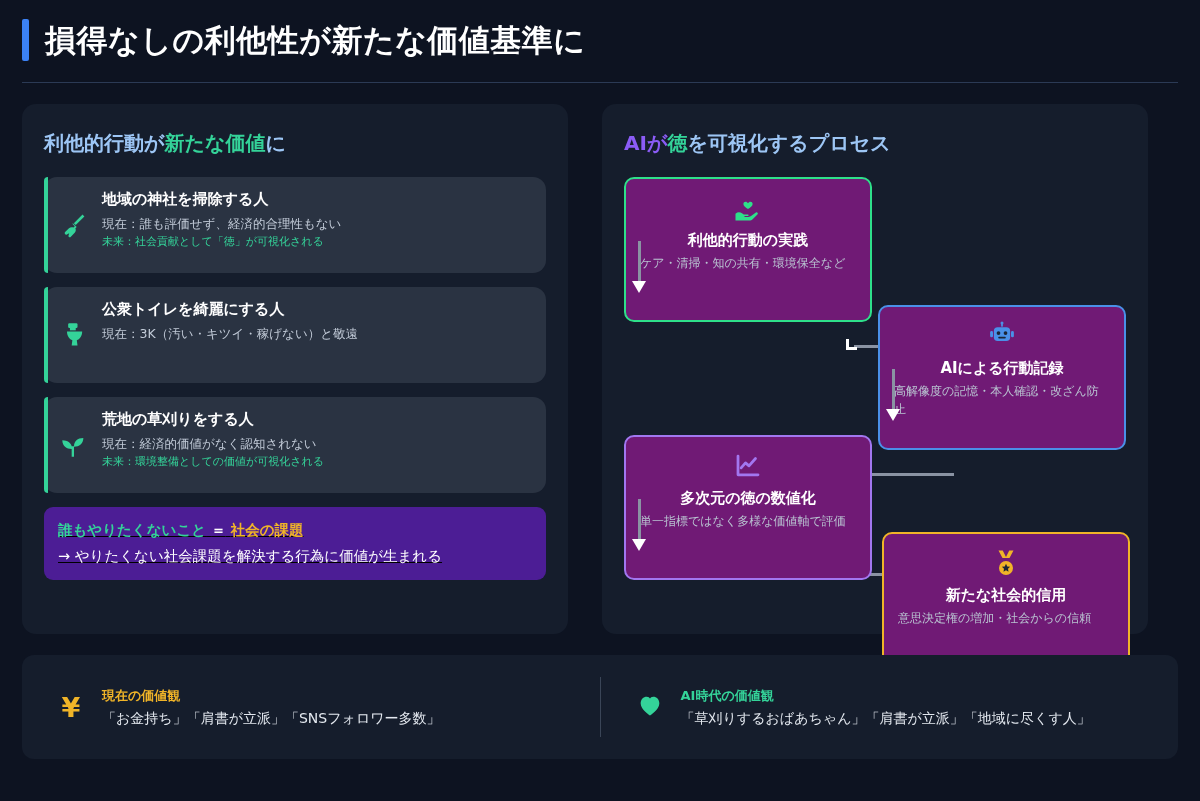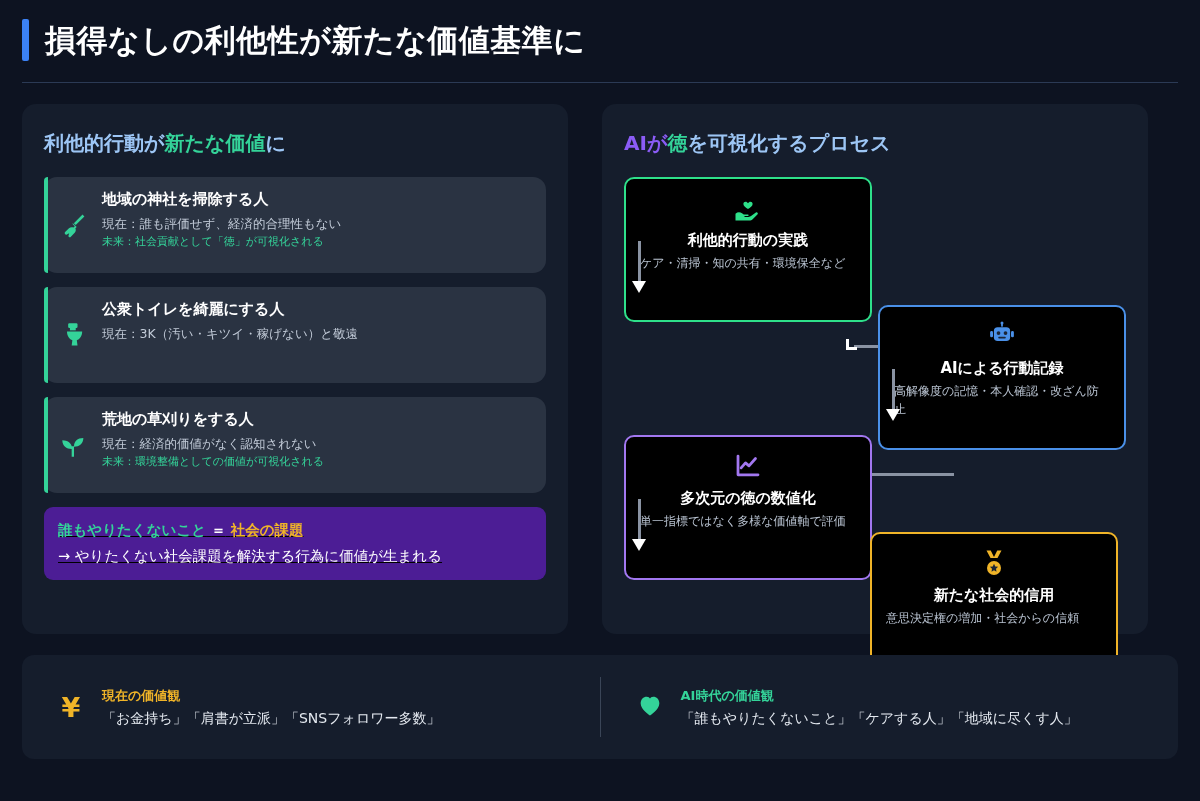--- a/index.html
+++ b/index.html
@@ -49,32 +49,32 @@
   
   .summary {
     background:#4c1d95; border-radius:9px; padding:14px 14px; text-align:left; margin-top:10px;text-decoration:underline;
   }
   .summary-top { font-size:14.5px; font-weight:bold; margin-bottom:7px; }
   .summary-bot { color:#ffffff; font-size:14.5px; }
 
   
   .flow { position: relative; width: 502px; height: 440px; }
   .fbox {
-    position:absolute; width:248px; background:#000000; border-radius:10px;
+    position:absolute; width:248px; background:#701a75; border-radius:10px;
     padding:14px 14px 13px 14px; text-align:center; border:2px solid #0369a1;
   }
   .fbox .ficon { height:34px; margin-bottom:4px; }
   .fbox .ficon svg { width:30px; height:30px; }
   .fbox-title { color:#ffffff; font-size:15px; font-weight:bold; margin-bottom:4px; }
   .fbox-desc { color:#b9c3d1; font-size:12px; line-height:1.5; text-align:left; }
 
   .fbox.b1 { left:0;   top:0;   height:145px; border-color:#2ee08a; }
   .fbox.b2 { left:254px; top:128px; height:145px; border-color:#4a90e8; }
   .fbox.b3 { left:0;   top:258px; height:145px; border-color:#a277f0; }
-  .fbox.b4 { left:246px; top:355px; height:145px; border-color:#f0b428; }
+  .fbox.b4 { left:258px; top:355px; height:145px; border-color:#f0b428; }
 
   
   .vArrow { position:absolute; width:14px; height:60px; }
   .vArrow .stem { position:absolute; left:6px; top:0; width:3px; height:46px; background:#8a93a3; }
   .vArrow .head { position:absolute; left:0; top:40px; width:0;height:0;
                   border-left:7px solid transparent; border-right:7px solid transparent;
                   border-top:12px solid #ffffff; }
   
   .hLine { position:absolute; height:3px; background:#8a93a3; }
   .hTick { position:absolute; width:11px; height:11px; border:3px solid #ffffff; }
@@ -247,18 +247,18 @@
     </div>
     <div class="fdiv"></div>
     <div class="fcol">
       <div class="ficn">
         <svg viewBox="0 0 24 24" fill="#34d399">
             <path d="M12 21s-8-5.1-8-10.3C4 7.3 6.3 5 9.2 5c1.6 0 2.4.8 2.8 1.5.4-.7 1.2-1.5 2.8-1.5C17.7 5 20 7.3 20 10.7 20 15.9 12 21 12 21z"></path>
           </svg>
       </div>
       <div>
         <div class="fc-title c-green">AI時代の価値観</div>
-        <div class="fc-body">「誰もやりたくないこと」「ケアする人」「地域に尽くす人」</div>
+        <div class="fc-body">「草刈りするおばあちゃん」「肩書が立派」「地域に尽くす人」</div>
       </div>
     </div>
   </div>
 
 </div>
 
 </body></html>

